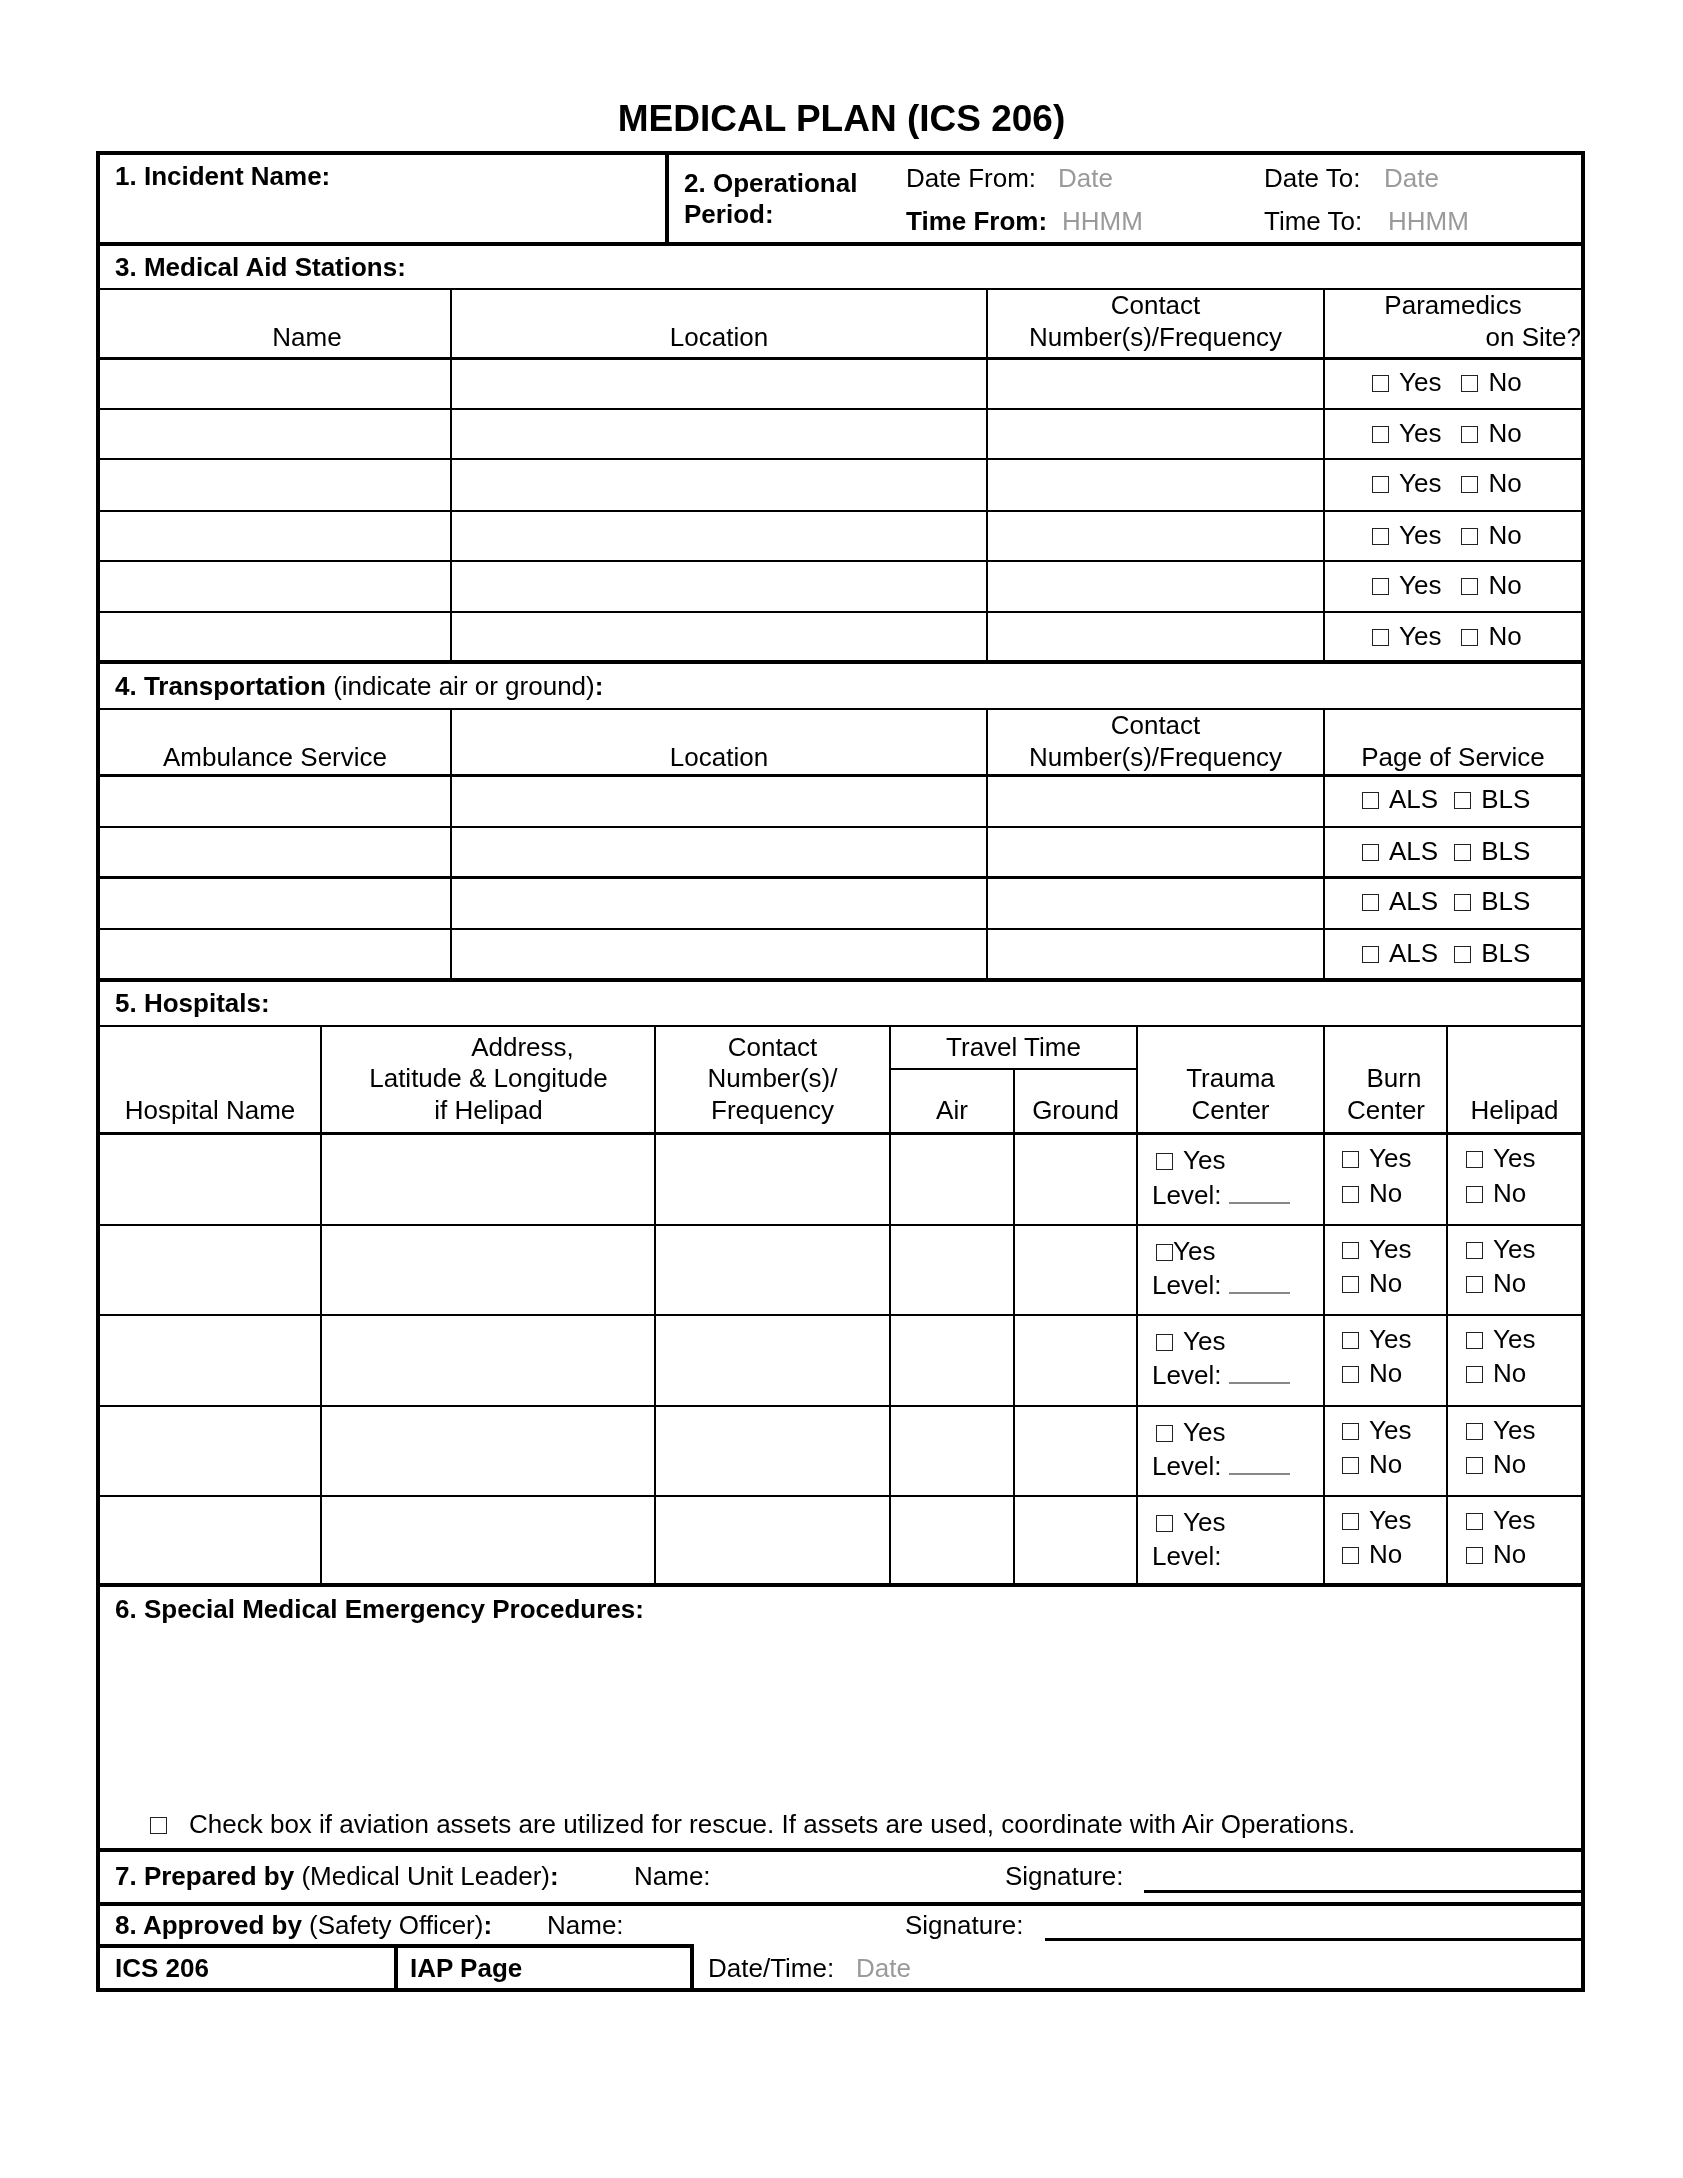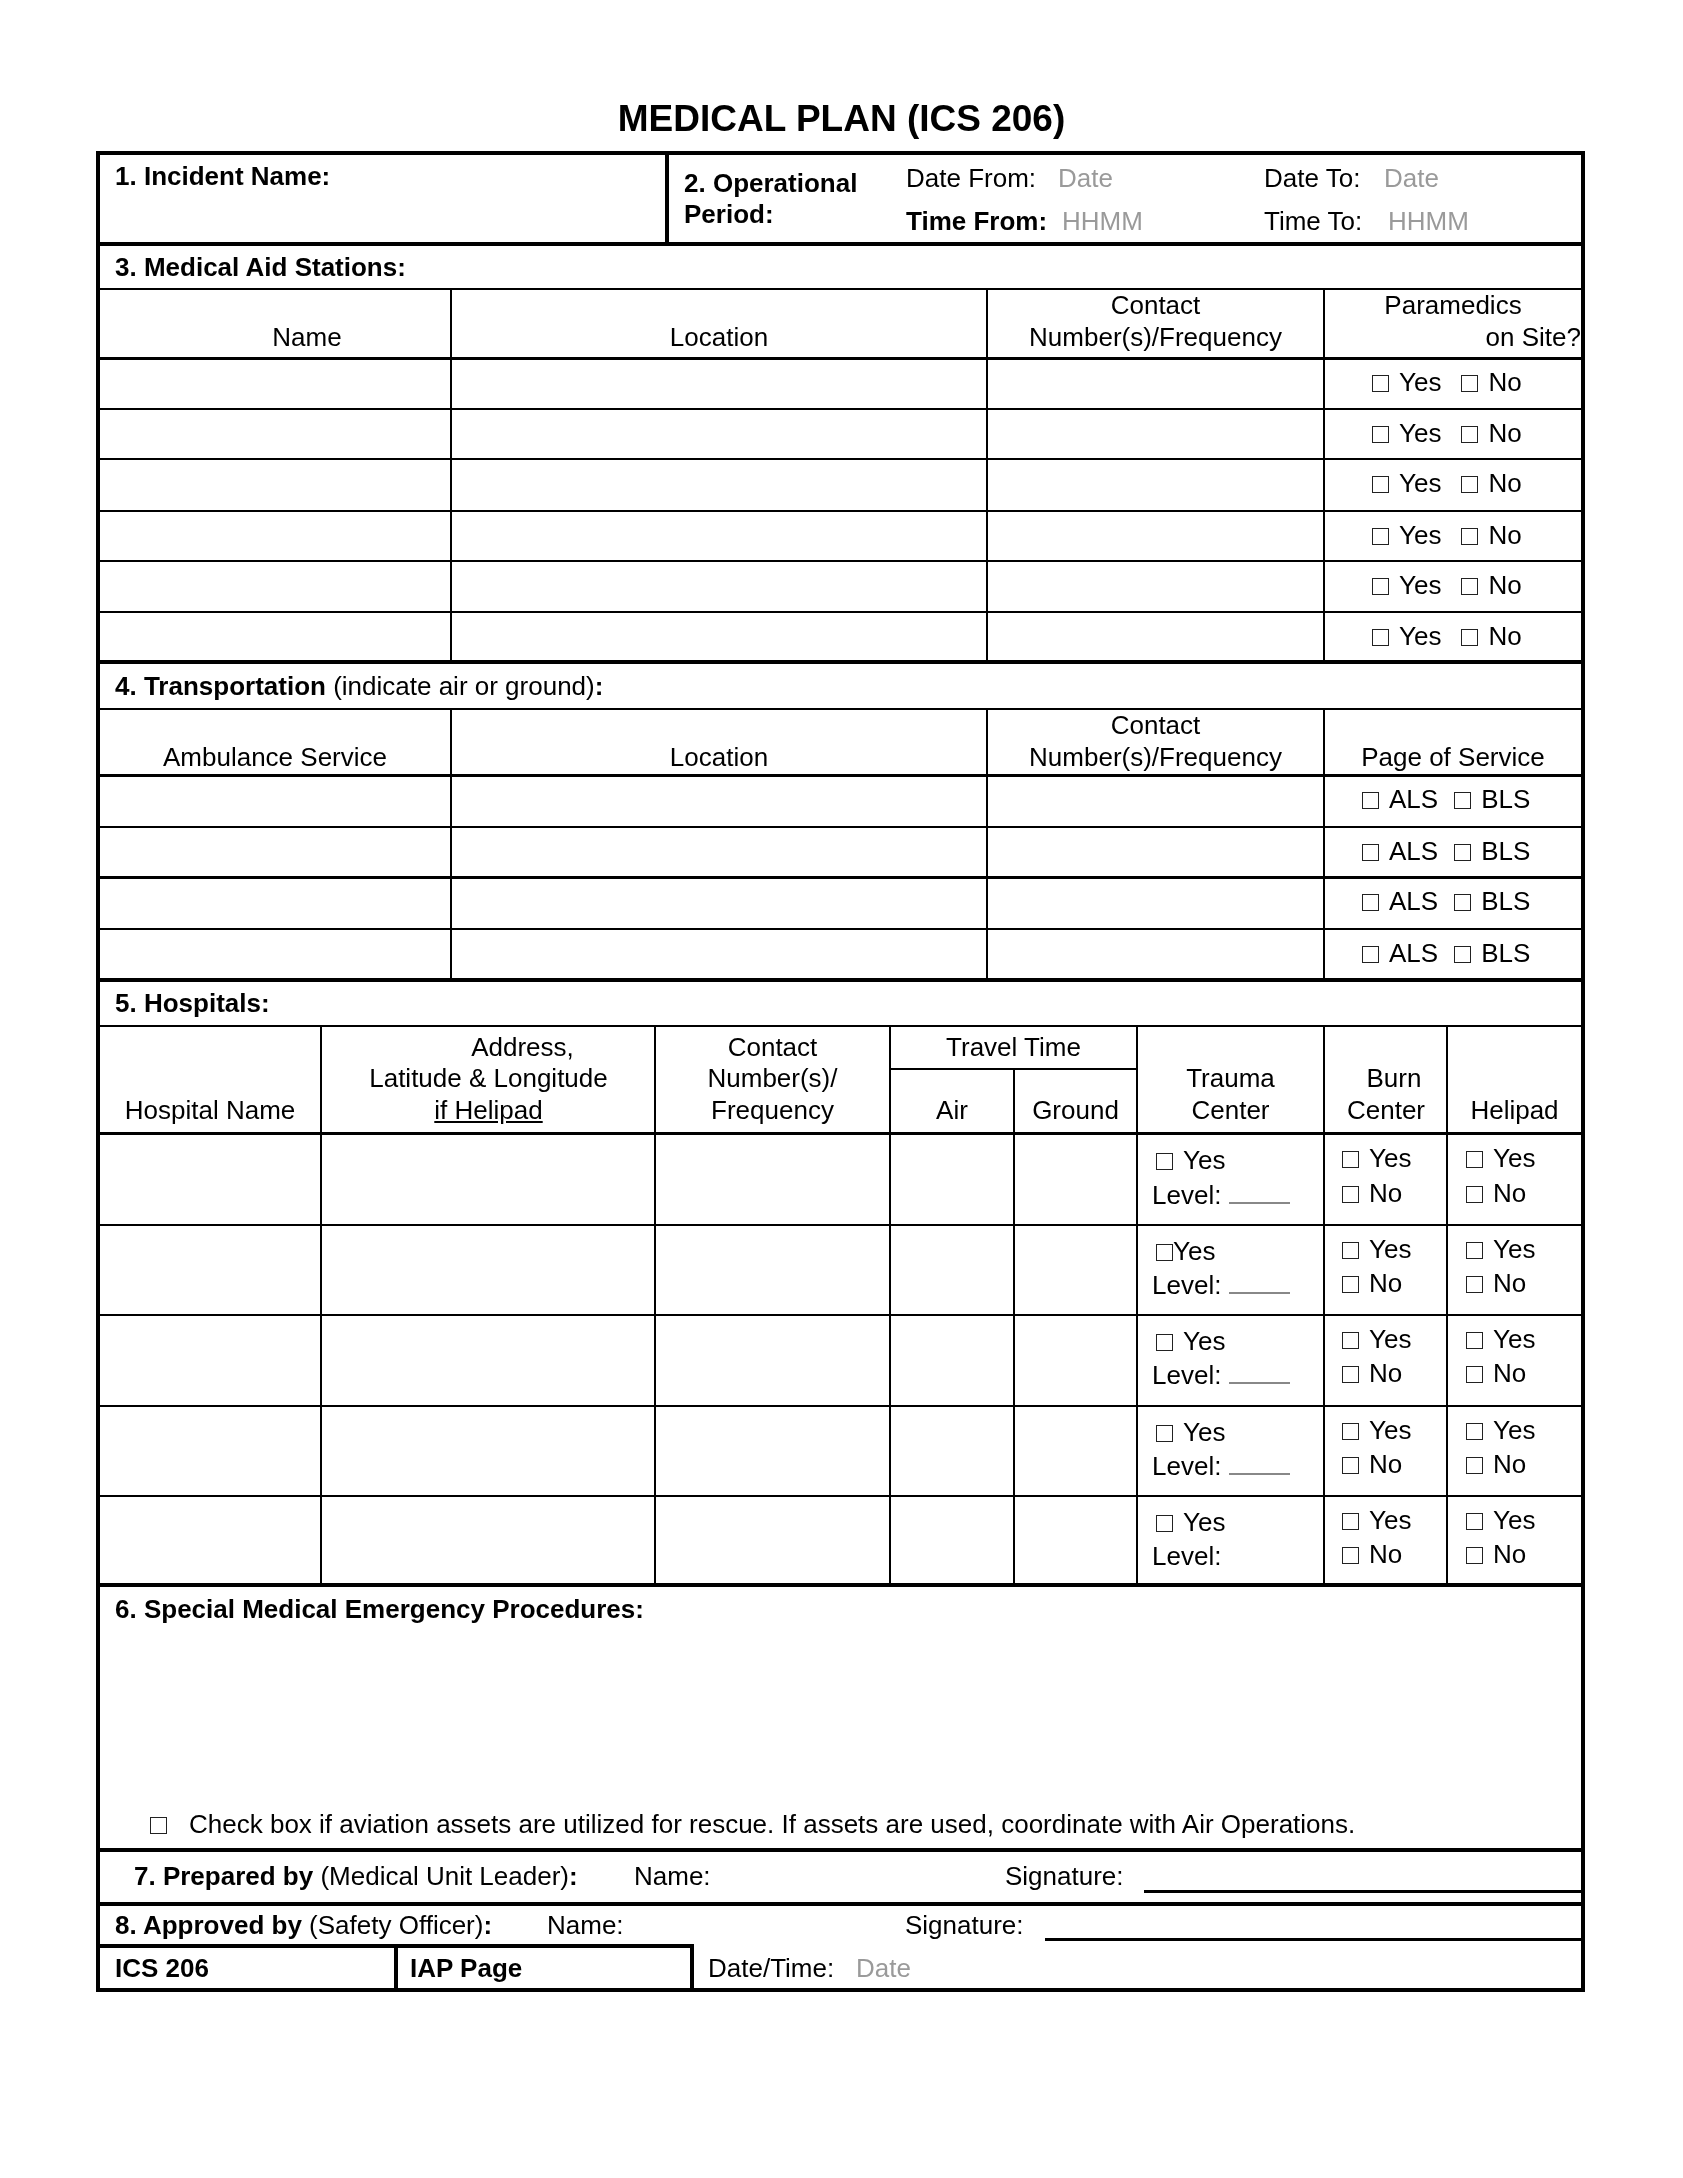--- a/index.html
+++ b/index.html
@@ -144,21 +144,21 @@
 <div class="vl" style="left:889px;top:1025px;width:2px;height:560px;"></div>
 <div class="vl" style="left:1013px;top:1069px;width:2px;height:516px;"></div>
 <div class="vl" style="left:1136px;top:1025px;width:2px;height:560px;"></div>
 <div class="vl" style="left:1323px;top:1025px;width:2px;height:560px;"></div>
 <div class="vl" style="left:1446px;top:1025px;width:2px;height:560px;"></div>
 <div class="hl" style="left:889px;top:1068px;width:248px;height:2px;"></div>
 
 <div class="t ctr" style="left:100px;width:220px;top:1095px;">Hospital Name</div>
 <div class="t ctr" style="left:322px;width:401px;top:1032px;">Address,</div>
 <div class="t ctr" style="left:322px;width:333px;top:1063px;">Latitude &amp; Longitude</div>
-<div class="t ctr" style="left:322px;width:333px;top:1095px;text-decoration:underline;">if Helipad</div>
+<div class="t ctr" style="left:322px;width:333px;top:1095px;">if Helipad</div>
 <div class="t ctr" style="left:656px;width:233px;top:1032px;">Contact</div>
 <div class="t ctr" style="left:656px;width:233px;top:1063px;">Number(s)/</div>
 <div class="t ctr" style="left:656px;width:233px;top:1095px;">Frequency</div>
 <div class="t ctr" style="left:891px;width:245px;top:1032px;">Travel Time</div>
 <div class="t ctr" style="left:891px;width:122px;top:1095px;">Air</div>
 <div class="t ctr" style="left:1015px;width:121px;top:1095px;">Ground</div>
 <div class="t ctr" style="left:1138px;width:185px;top:1063px;">Trauma</div>
 <div class="t ctr" style="left:1138px;width:185px;top:1095px;">Center</div>
 <div class="t ctr" style="left:1325px;width:138px;top:1063px;">Burn</div>
 <div class="t ctr" style="left:1325px;width:122px;top:1095px;">Center</div>
@@ -229,21 +229,21 @@
   </div>
 
 <div class="hl" style="left:96px;top:1583px;width:1489px;height:4px;"></div>
 
 <div class="t b" style="left:115px;top:1594px;">6. Special Medical Emergency Procedures:</div>
 <div class="abs" style="left:100px;top:1629px;width:1481px;height:168px;"></div>
 <div class="t" style="left:117px;top:1809px;padding-left:33px;"><span class="cb" style="margin-right:22px;"></span><span>Check box if aviation assets are utilized for rescue.  If assets are used, coordinate with Air Operations.</span></div>
 
 <div class="hl" style="left:96px;top:1848px;width:1489px;height:4px;"></div>
 
-<div class="t" style="left:115px;top:1861px;margin-left:19px;"><span class="b">7. Prepared by</span><span> (Medical Unit Leader)</span><span class="b">:</span></div>
+<div class="t" style="left:115px;top:1861px;"><span class="b">7. Prepared by</span><span> (Medical Unit Leader)</span><span class="b">:</span></div>
 <div class="t" style="left:634px;top:1861px;">Name:</div>
 <div class="abs" style="left:718px;top:1857px;width:277px;height:38px;"></div>
 <div class="t" style="left:1005px;top:1861px;">Signature:</div>
 <div class="sigline" style="left:1144px;top:1890px;width:440px;"></div>
 
 <div class="hl" style="left:96px;top:1902px;width:1489px;height:4px;"></div>
 
 <div class="t" style="left:115px;top:1910px;"><span class="b">8. Approved by</span><span> (Safety Officer)</span><span class="b">:</span></div>
 <div class="t" style="left:547px;top:1910px;">Name:</div>
 <div class="abs" style="left:634px;top:1908px;width:257px;height:36px;"></div>

